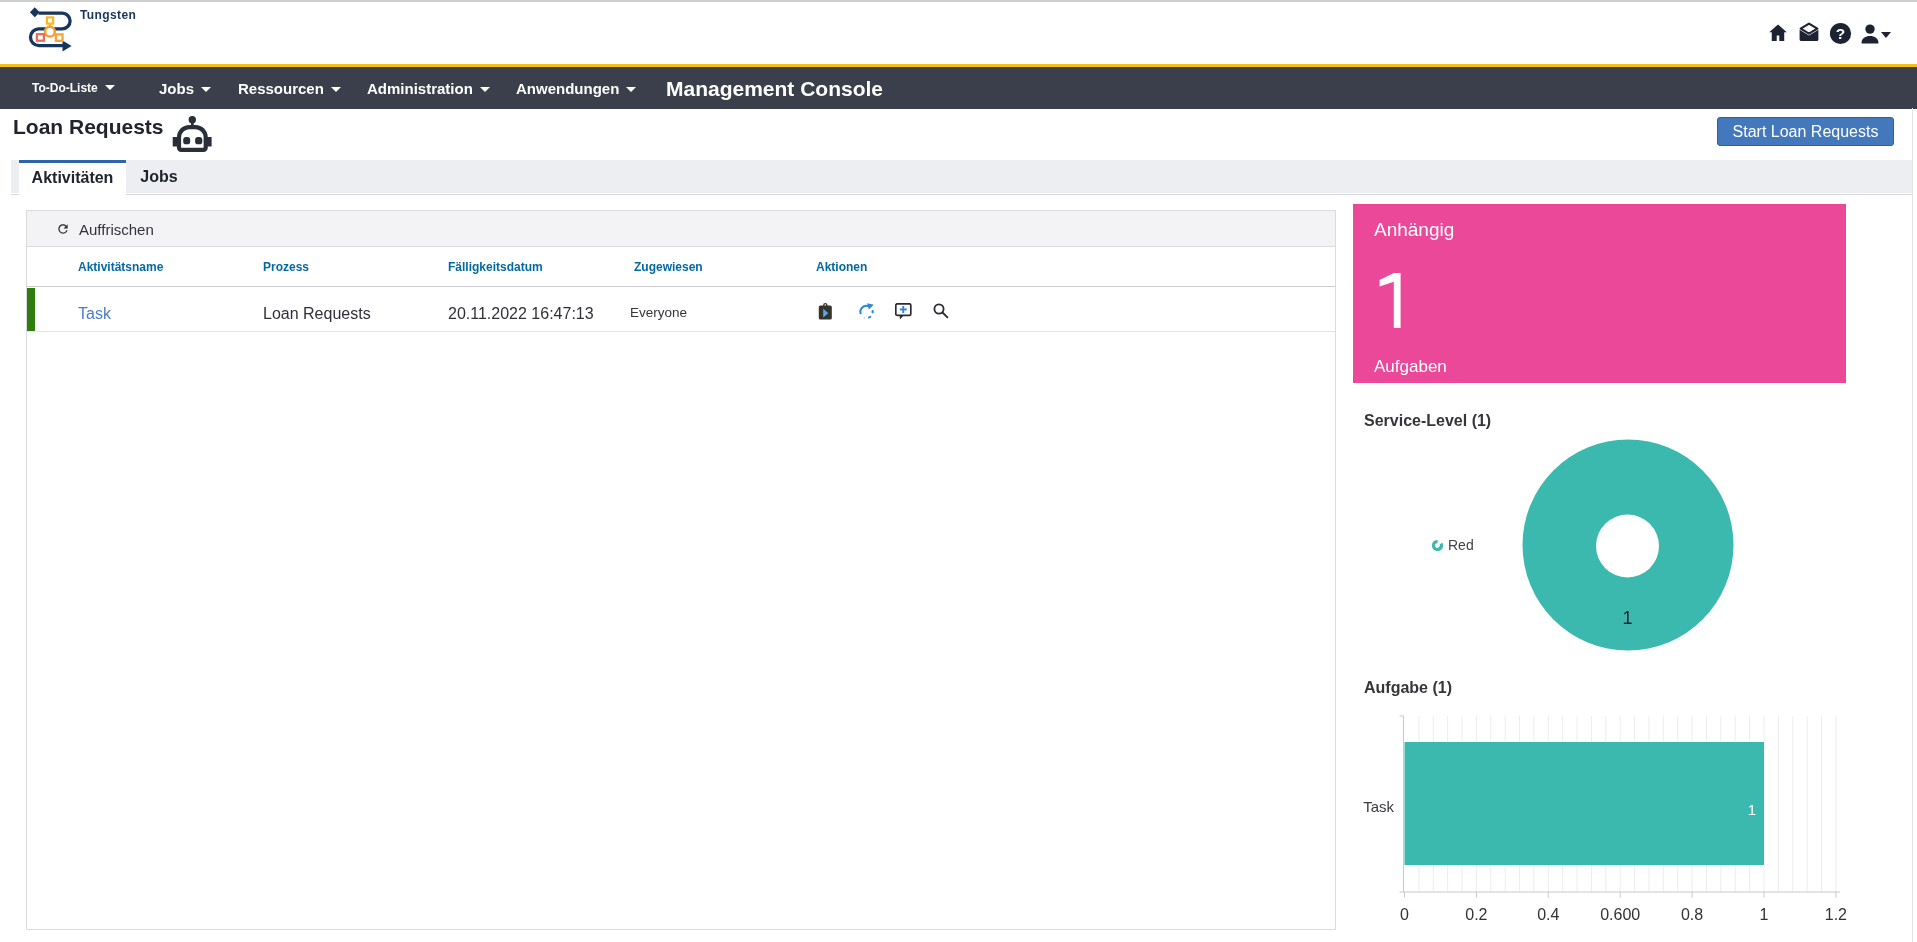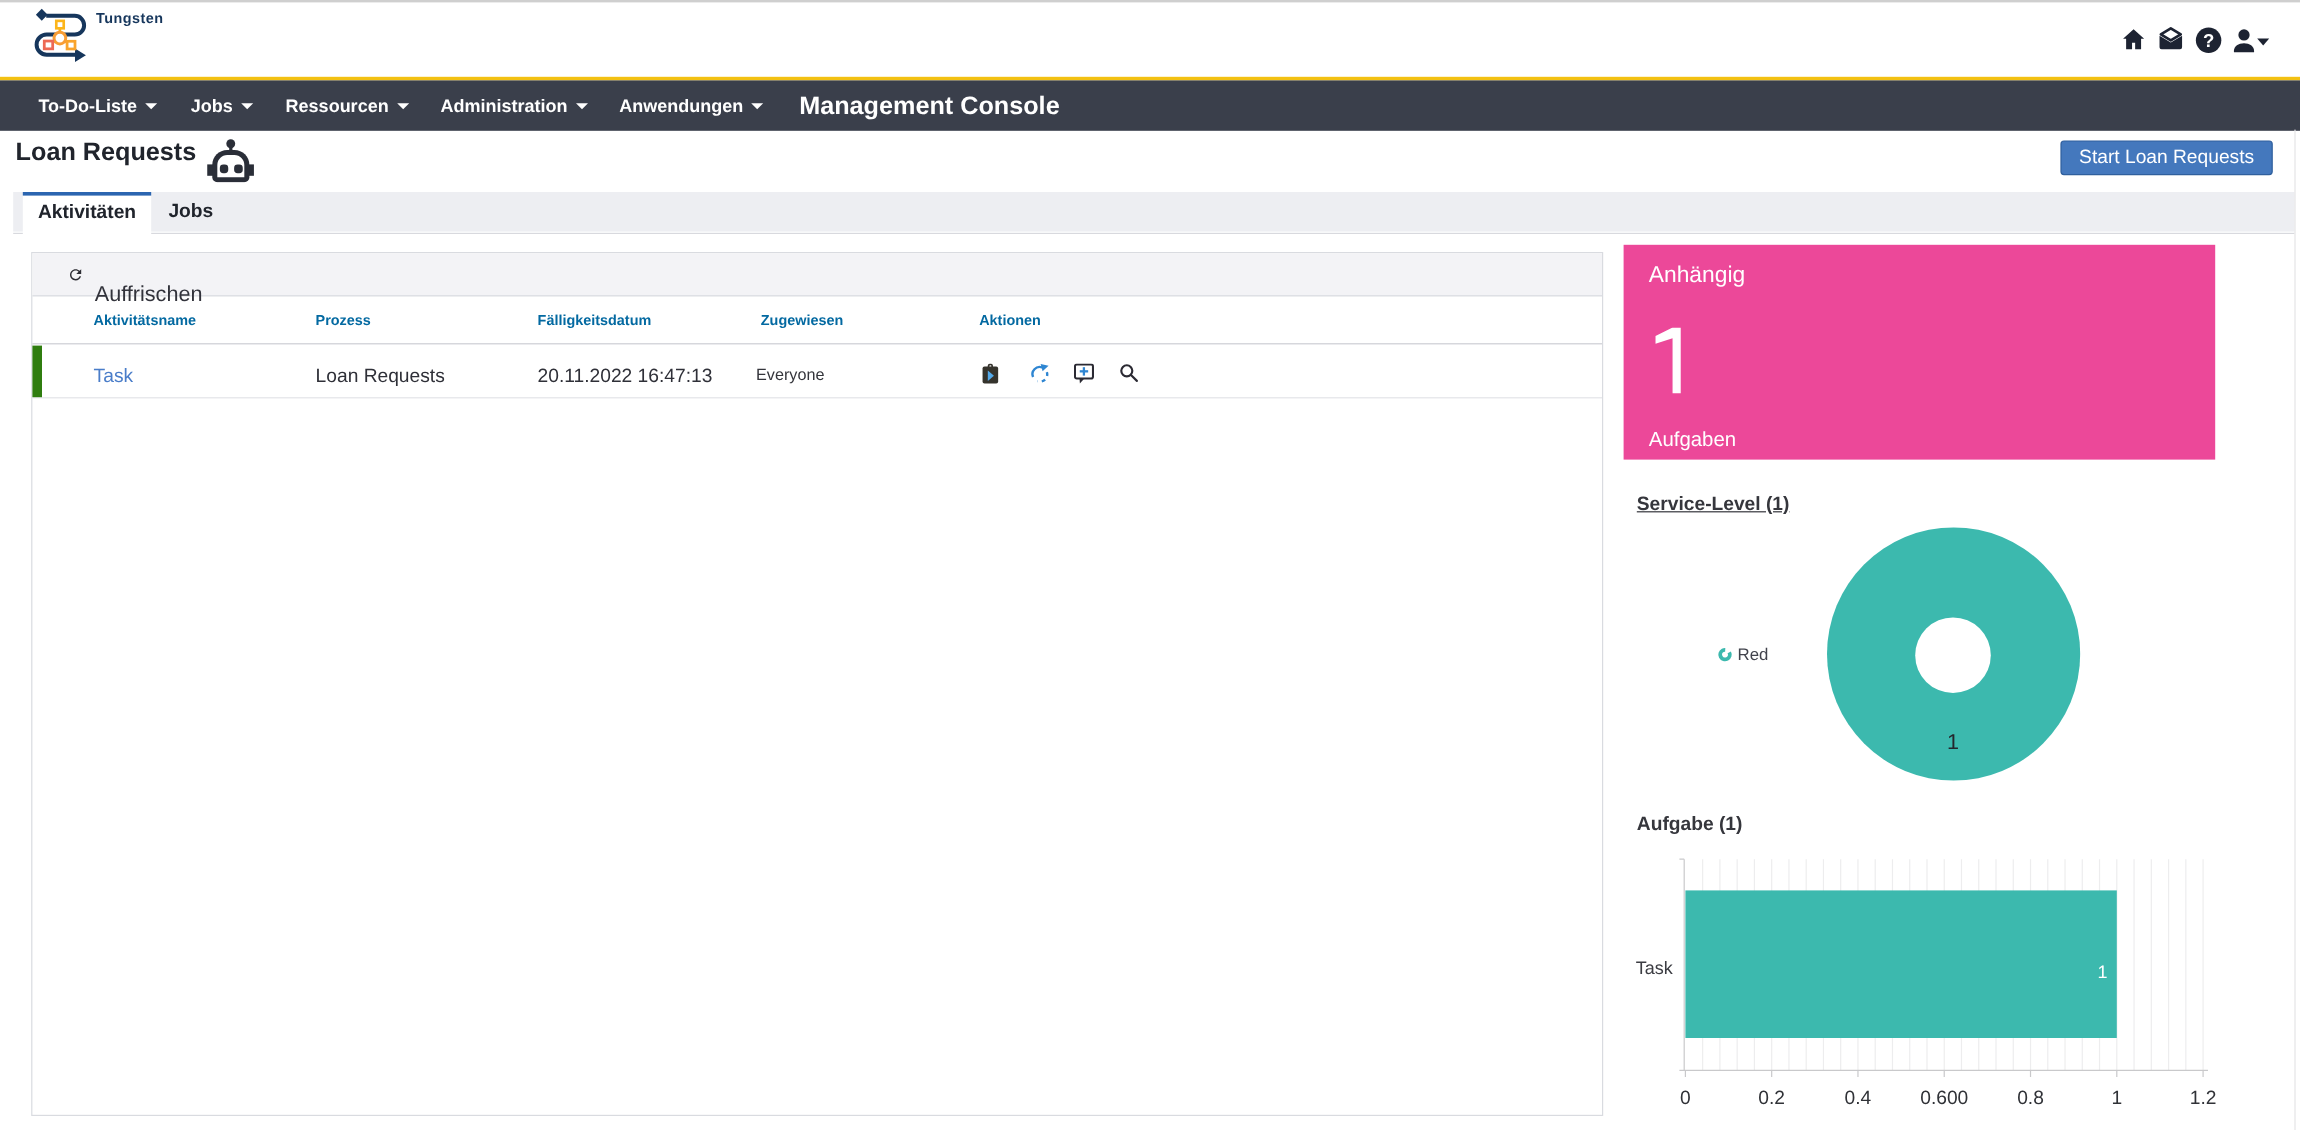--- a/index.html
+++ b/index.html
@@ -42,21 +42,21 @@
     <text x="11.5" y="16.8" font-size="15.5" font-weight="bold" fill="#fff" text-anchor="middle" font-family="Liberation Sans">?</text>
   </svg>
   <svg class="abs" style="left:1859px;top:23px;" width="22" height="22" viewBox="0 0 22 22">
     <circle cx="11" cy="6.1" r="4.7" fill="#1d2332"></circle>
     <path d="M2.6 20.6 v-1.1 c0-3.9 3.8-6.4 8.4-6.4 s8.4 2.5 8.4 6.4 v1.1 Z" fill="#1d2332"></path>
   </svg>
   <div class="abs" style="left:1881px;top:32px;width:0;height:0;border-left:5px solid transparent;border-right:5px solid transparent;border-top:6px solid #1d2332;"></div>
 
   <div class="abs" style="left:0;top:64px;width:1917px;height:3px;background:#f3c112;"></div>
   <div class="abs" style="left:0;top:67px;width:1917px;height:42px;background:#3a3f4b;">
-    <span class="abs" style="left:32px;top:0;line-height:43px;font-size:15px;font-weight:bold;color:#fff;">To-Do-Liste<span class="caret"></span></span>
+    <span class="abs" style="left:32px;top:0;line-height:43px;font-size:12px;font-weight:bold;color:#fff;">To-Do-Liste<span class="caret"></span></span>
     <span class="abs" style="left:159px;top:0;line-height:43px;font-size:15px;font-weight:bold;color:#fff;">Jobs<span class="caret"></span></span>
     <span class="abs" style="left:238px;top:0;line-height:43px;font-size:15px;font-weight:bold;color:#fff;">Ressourcen<span class="caret"></span></span>
     <span class="abs" style="left:367px;top:0;line-height:43px;font-size:15px;font-weight:bold;color:#fff;">Administration<span class="caret"></span></span>
     <span class="abs" style="left:516px;top:0;line-height:43px;font-size:15px;font-weight:bold;color:#fff;">Anwendungen<span class="caret"></span></span>
     <span class="abs" style="left:666px;top:0;line-height:43px;font-size:21px;font-weight:bold;color:#fff;">Management Console</span>
   </div>
 
   <div class="abs" style="left:13px;top:115px;font-size:21px;font-weight:bold;color:#20242c;">Loan Requests</div>
   <svg class="abs" style="left:172px;top:114px;" width="40" height="38" viewBox="0 0 40 38">
     <circle cx="20.3" cy="5.8" r="3.7" fill="#2a2e38"></circle>
@@ -73,21 +73,21 @@
   <div class="abs" style="left:11px;top:160px;width:1901px;height:33px;background:#edeef2;"></div>
   <div class="abs" style="left:11px;top:194px;width:1901px;height:1px;background:#d8d9de;"></div>
   <div class="abs" style="left:19px;top:160px;width:107px;height:37px;background:#fff;border-top:3.5px solid #2b65b0;text-align:center;line-height:29px;font-size:16px;font-weight:bold;color:#20242c;">Aktivitäten</div>
   <div class="abs" style="left:127px;top:160px;width:64px;height:32px;text-align:center;line-height:33px;font-size:16px;font-weight:bold;color:#20242c;">Jobs</div>
 
   <div class="abs" style="left:26px;top:210px;width:1310px;height:720px;border:1px solid #d9dbe0;background:#fff;">
     <div class="abs" style="left:0;top:0;width:1308px;height:36px;background:#f3f3f6;border-bottom:1px solid #d9dbe0;">
       <svg class="abs" style="left:29px;top:11px;" width="14" height="14" viewBox="0 0 24 24">
         <path d="M17.65 6.35C16.2 4.9 14.21 4 12 4c-4.42 0-7.99 3.58-7.99 8s3.57 8 7.99 8c3.73 0 6.84-2.55 7.73-6h-2.08c-.82 2.33-3.04 4-5.65 4-3.31 0-6-2.69-6-6s2.69-6 6-6c1.66 0 3.14.69 4.22 1.78L13 11h7V4l-2.35 2.35z" fill="#2c2c33"></path>
       </svg>
-      <span class="abs" style="left:52px;top:16px;line-height:37px;font-size:18px;color:#32333b;">Auffrischen</span>
+      <span class="abs" style="left:52px;top:0;line-height:37px;font-size:15px;color:#32333b;">Auffrischen</span>
     </div>
     <div class="abs" style="left:0;top:37px;width:1308px;height:39px;border-bottom:1px solid #cdced4;font-size:12px;font-weight:bold;color:#0369a1;">
       <span class="abs" style="left:51px;top:12px;">Aktivitätsname</span>
       <span class="abs" style="left:236px;top:12px;">Prozess</span>
       <span class="abs" style="left:421px;top:12px;">Fälligkeitsdatum</span>
       <span class="abs" style="left:607px;top:12px;">Zugewiesen</span>
       <span class="abs" style="left:789px;top:12px;">Aktionen</span>
     </div>
     <div class="abs" style="left:0;top:77px;width:1308px;height:44px;border-bottom:1px solid #e3e4e8;font-size:16px;">
       <div class="abs" style="left:0;top:0;width:8px;height:43px;background:#2f7d0f;"></div>
@@ -120,21 +120,21 @@
   </div>
 
   <div class="abs" style="left:1353px;top:204px;width:493px;height:179px;background:#ec4899;color:#fff;">
     <div class="abs" style="left:21px;top:15px;font-size:19px;">Anhängig</div>
     <svg class="abs" style="left:26px;top:69px;" width="22" height="55" viewBox="0 0 22 55">
       <path d="M14.8 0 H21.6 V55 H14.8 V8.8 L0.6 13.4 V7.0 Z" fill="#fff"></path>
     </svg>
     <div class="abs" style="left:21px;top:153px;font-size:17px;">Aufgaben</div>
   </div>
 
-  <div class="abs" style="left:1364px;top:412px;font-size:16px;font-weight:bold;color:#35363c;text-decoration:underline;">Service-Level (1)</div>
+  <div class="abs" style="left:1364px;top:412px;font-size:16px;font-weight:bold;color:#35363c;">Service-Level (1)</div>
   <svg class="abs" style="left:1522px;top:439px;" width="212" height="212" viewBox="0 0 212 212">
     <circle cx="106" cy="106" r="105.5" fill="#3cb9ae"></circle>
     <circle cx="105.5" cy="107" r="31.5" fill="#fff"></circle>
     <text x="105.5" y="185" font-size="18" fill="#24262c" text-anchor="middle" font-family="Liberation Sans">1</text>
   </svg>
   <svg class="abs" style="left:1431px;top:539px;" width="14" height="14" viewBox="0 0 14 14">
     <circle cx="6.5" cy="6.5" r="4" fill="none" stroke="#3cb9ae" stroke-width="3.2" stroke-dasharray="20.5 4.7" transform="rotate(-28 6.5 6.5)"></circle>
   </svg>
   <div class="abs" style="left:1448px;top:537px;font-size:14px;color:#41434c;">Red</div>
 

